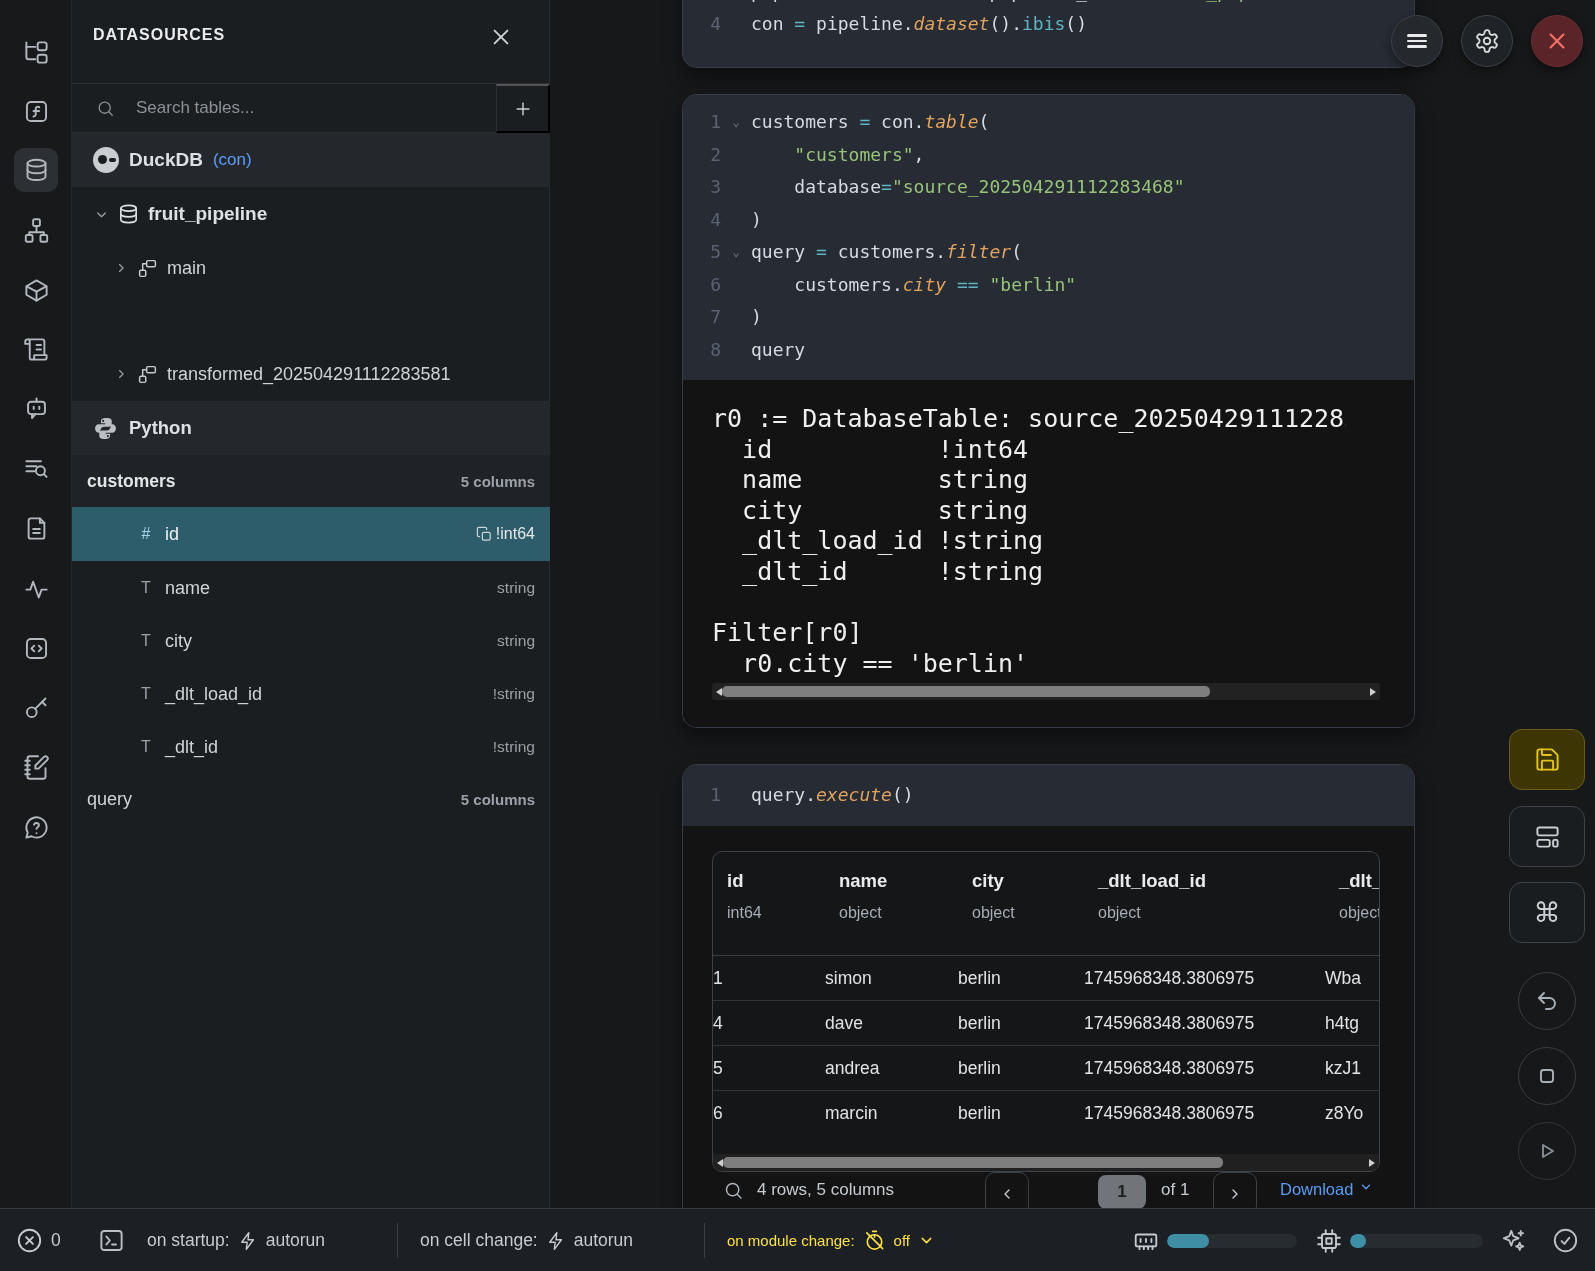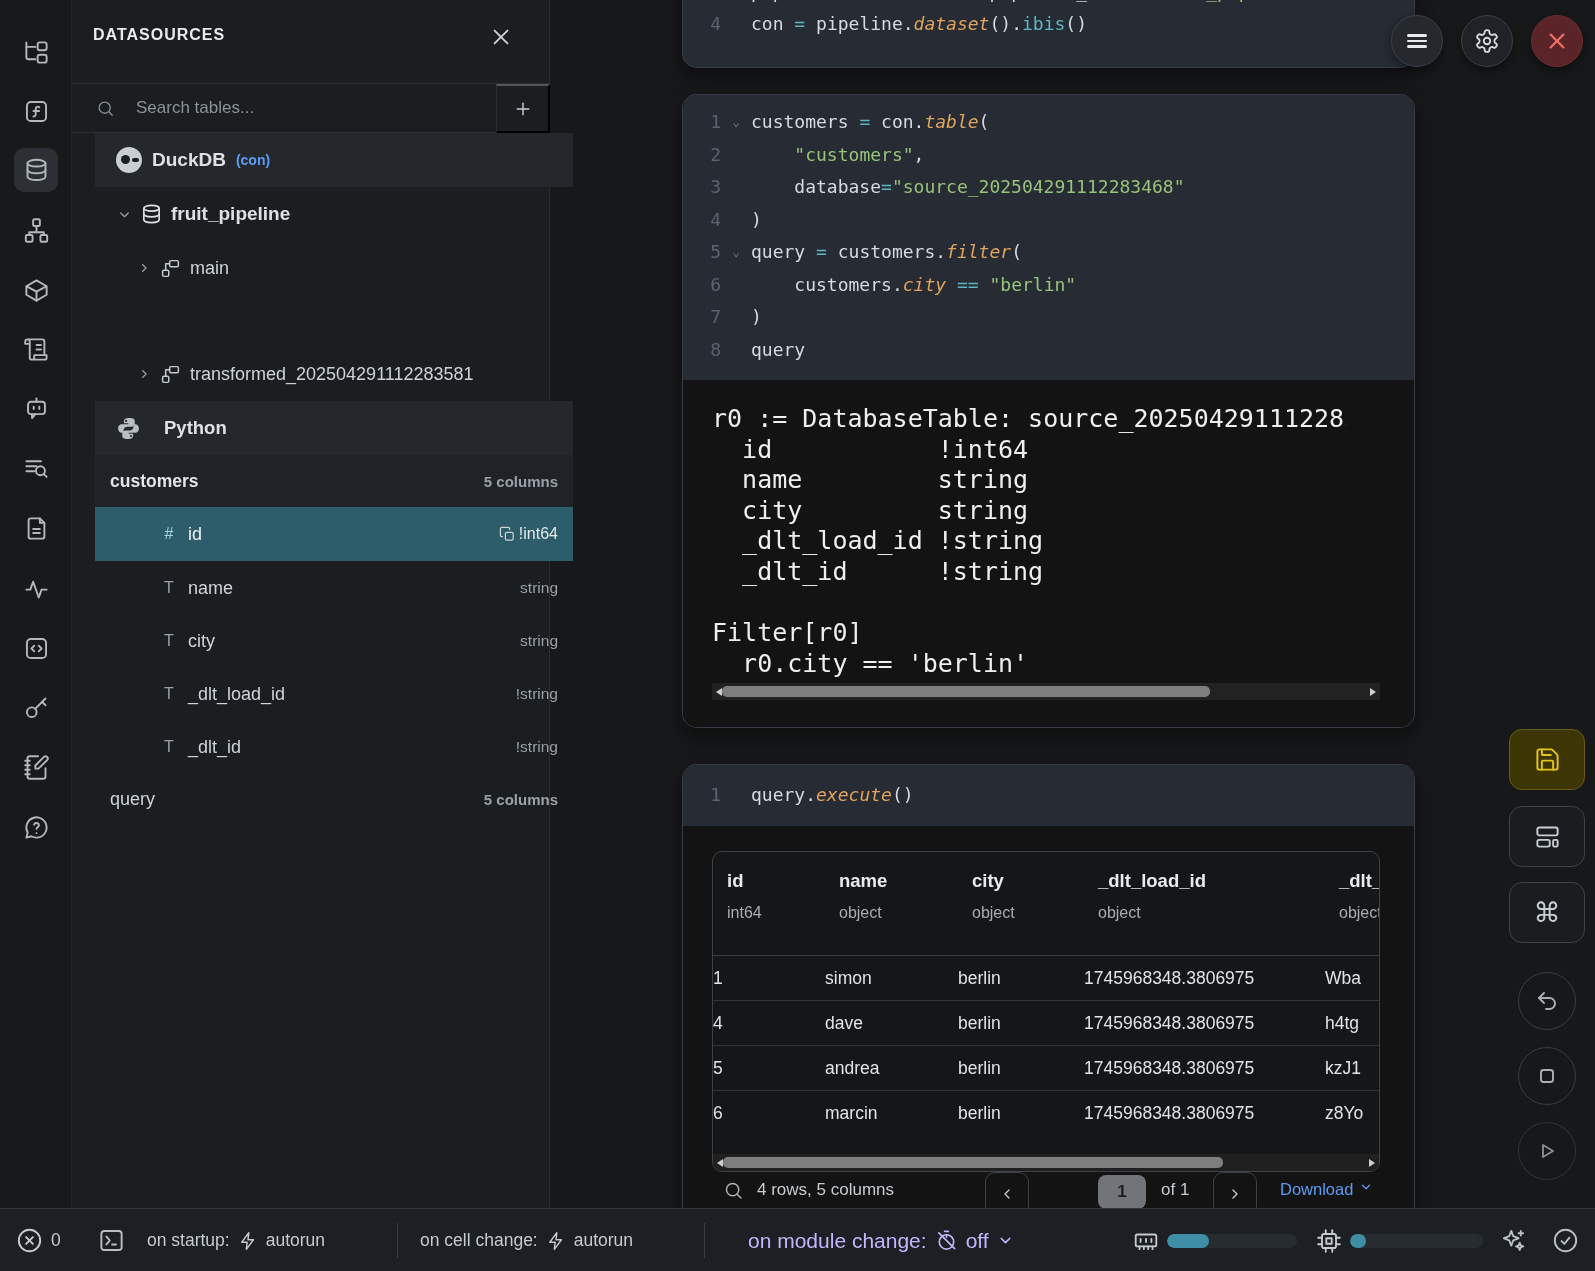--- a/index.html
+++ b/index.html
@@ -22,21 +22,21 @@
 
   
   .sidebar { position:absolute; left:72px; top:0; width:478px; height:1208px; background:#1b1e21; border-right:1px solid #292d31; z-index:3; }
   .sb-head { position:relative; height:84px; border-bottom:1px solid #2b2f33; }
   .sb-title { position:absolute; left:21px; top:26px; font-size:16px; font-weight:bold; letter-spacing:1px; color:#e9ebed; }
   .sb-close { position:absolute; left:418px; top:24px; width:26px; height:26px; background:none; border:none; color:#d0d4d8; cursor:pointer; }
   .search-row { position:relative; height:49px; border-bottom:1px solid #2b2f33; }
   .search-icon { position:absolute; left:24px; top:15px; color:#8a9197; }
   .search-ph { position:absolute; left:64px; top:14px; font-size:17px; color:#8b9298; }
   .add-zone { position:absolute; left:424px; top:0; width:54px; height:49px; border-left:1px solid #2b2f33; color:#ccd1d6; display:flex; align-items:center; justify-content:center; background:none; cursor:pointer; }
-  .row { position:absolute; left:0; width:478px; height:54px;margin-left:23px; }
+  .row { position:absolute; left:0; width:478px; height:54px; }
   .row-section { background:#24272c; }
   .chev { color:#9aa1a7; }
   .lbl-bold { font-weight:bold; font-size:19px; color:#dde1e5; }
   .lbl-reg { font-size:19px; color:#ced3d8; }
   .type-ico { font-size:16px; color:#9aa1a8; width:20px; text-align:center; display:inline-block; }
   .type-txt { font-size:15.5px; color:#99a0a6; }
   .cnt-txt { font-size:15px; font-weight:bold; color:#9aa1a8; }
   .vcenter { display:flex; align-items:center; height:100%; }
   .duck-logo { position:relative; width:26px; height:26px; border-radius:50%; background:#c9ced3; flex:0 0 auto; }
   .duck-logo::before { content:""; position:absolute; left:5px; top:8px; width:9px; height:9px; border-radius:50%; background:#1b1e21; }
@@ -228,21 +228,21 @@
           <path d="M12 5v14"></path>
           <path d="M5 12h14"></path>
         </svg>
       </button>
   </div>
 
   <div class="row row-section" style="top:133px">
     <div class="vcenter" style="padding-left:21px; gap:10px">
       <span class="duck-logo"></span>
       <span class="lbl-bold">DuckDB</span>
-      <span style="color:#5c9cf5; font-weight:bold; font-size:14px">(con)</span>
+      <span style="color:#5c9cf5; font-weight:normal; font-size:17px">(con)</span>
     </div>
   </div>
 
   <div class="row" style="top:187px">
     <div class="vcenter" style="padding-left:22px; gap:8px">
       <span class="chev">
           <svg class="ico" width="15" height="15" viewBox="0 0 24 24" style="stroke-width:2">
             <path d="m6 9.5 6 6 6-6"></path>
           </svg>
         </span>
@@ -286,21 +286,21 @@
             <rect x="3" y="14" width="7" height="7" rx="1.5"></rect>
             <rect x="11" y="3" width="10" height="7" rx="1.5"></rect>
             <path d="M6.5 14V6.5H11"></path>
           </svg>
         </span>
       <span class="lbl-reg" style="font-size:18px">transformed_202504291112283581</span>
     </div>
   </div>
 
   <div class="row row-section" style="top:401px">
-    <div class="vcenter" style="padding-left:21px; gap:23px">
+    <div class="vcenter" style="padding-left:21px; gap:11px">
       <span>
           <svg width="25" height="25" viewBox="0 0 24 24" fill="#b9bfc5">
             <path d="M12 2c-2.6 0-4.4 1-4.4 2.9V7h4.2v.9H5.4C3.5 7.9 2 9.6 2 12s1.5 4.1 3.4 4.1h1.8v-2.3c0-2 1.7-3.6 3.7-3.6h4.2c1.6 0 2.9-1.3 2.9-3V4.9C18 3 16.4 2 14 2z"></path>
             <path d="M12 22c2.6 0 4.4-1 4.4-2.9V17h-4.2v-.9h6.4c1.9 0 3.4-1.7 3.4-4.1s-1.5-4.1-3.4-4.1h-1.8v2.3c0 2-1.7 3.6-3.7 3.6H8.9c-1.6 0-2.9 1.3-2.9 3v2.3C6 21 7.6 22 10 22z"></path>
             <circle cx="9.7" cy="4.7" r="1" fill="#24272c"></circle>
             <circle cx="14.3" cy="19.3" r="1" fill="#24272c"></circle>
           </svg>
         </span>
       <span class="lbl-bold" style="font-size:18.5px">Python</span>
     </div>
@@ -595,21 +595,21 @@
   <button class="sb-item" style="left:420px; background:none; border:none; color:#c6cbd0; font-size:17.5px; cursor:pointer">
     <span>on cell change:</span>
     <span>
         <svg class="ico" width="20" height="20" viewBox="0 0 24 24">
           <path d="M13 2 4.5 13.5H11L10 22l8.5-11.5H12z"></path>
         </svg>
       </span>
     <span>autorun</span>
   </button>
   <span class="sb-sep" style="left:704px"></span>
-  <button class="sb-item" style="left:748px; background:none; border:none; color:#c4b5fd; font-size:21px; cursor:pointer">
+  <button class="sb-item" style="left:727px; background:none; border:none; color:#fde047; font-size:15px; cursor:pointer">
     <span>on module change:</span>
     <span>
         <svg class="ico" width="23" height="23" viewBox="0 0 24 24">
           <circle cx="12" cy="13.5" r="7.5"></circle>
           <path d="M10 2.5h4"></path>
           <path d="M12 6v2.5"></path>
           <path d="m4 4 16.5 16.5"></path>
         </svg>
       </span>
     <span>off</span>

